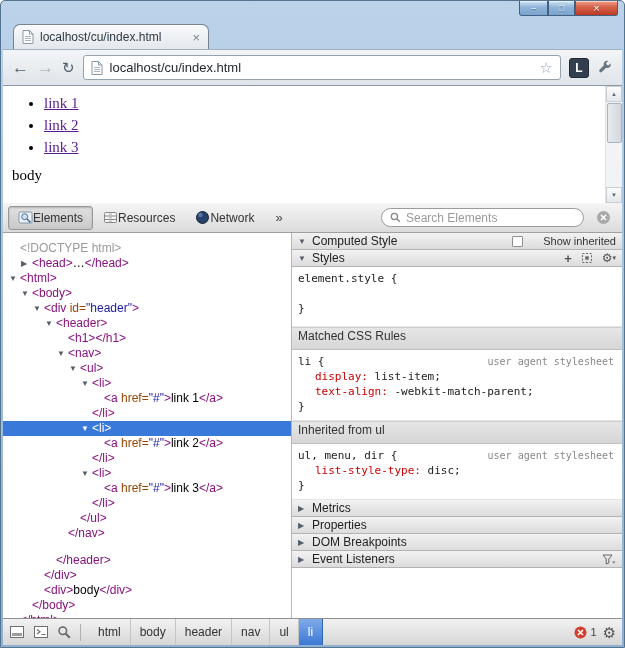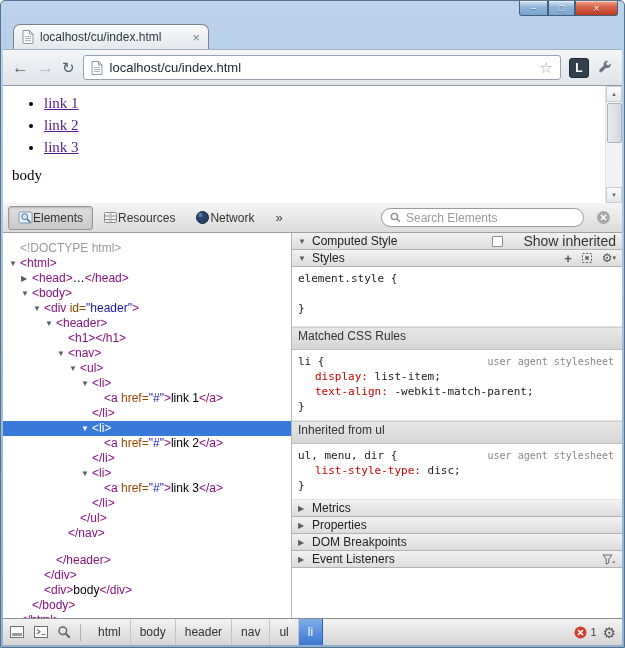--- a/index.html
+++ b/index.html
@@ -75,21 +75,21 @@
   .trow{height:15px;line-height:15px;white-space:pre}
   .trow .arrow{display:inline-block;width:11px;font-size:8px;color:#555f69;vertical-align:top}
   .c-tag{color:#881280}.c-attr{color:#994500}.c-val{color:#1a1aa6}.c-text{color:#000}.c-doctype{color:#9a9a9a}
   .trow.sel{background:#3879d9}
   .trow.sel span{color:#fff}
   .styles-pane{flex:1;min-width:0;display:flex;flex-direction:column;background:#fff}
   .pane-header{height:17px;flex:0 0 17px;background:linear-gradient(#f2f2f2,#dcdcdc);
                border-bottom:1px solid #b3b3b3;display:flex;align-items:center;gap:4px;
                padding:0 6px;font-size:12px;color:#222}
   .pane-header .tri{font-size:8px;color:#555f69;width:10px}
-  .show-inh{margin-left:auto;display:flex;align-items:center;gap:20px;font-size:14px;color:#333}
+  .show-inh{margin-left:auto;display:flex;align-items:center;gap:20px;font-size:11px;color:#333}
   .cb{width:11px;height:11px;border:1px solid #8f8f8f;background:#fff;border-radius:1px}
   .hdr-icons{margin-left:auto;display:flex;align-items:center;gap:9px;color:#555}
   .plus{font-size:13px;font-weight:bold;line-height:1}
   .gear{font-size:12px;line-height:1}
   .mini{font-size:7px;vertical-align:2px}
   .filter{margin-left:auto}
   .sub-header{height:23px;flex:0 0 17px;line-height:16px;background:linear-gradient(#e6e6e6,#d6d6d6);
               border-top:1px solid #cfcfcf;border-bottom:1px solid #c0c0c0;
               font-size:12px;color:#333;padding-left:6px}
   .code-block{font-family:"DejaVu Sans Mono",monospace;font-size:11px;line-height:15px;color:#222;
@@ -222,22 +222,22 @@
         <svg width="15" height="15" viewBox="0 0 15 15">
           <circle cx="7.5" cy="7.5" r="6.5" fill="#a9a9a9"></circle>
           <path d="M5 5l5 5M10 5l-5 5" stroke="#fff" stroke-width="1.6"></path>
         </svg>
       </span>
   </div>
 
   <div class="dt-main">
     <div class="dom-tree" id="dom-tree">
         <div class="trow" style="padding-left: 6px;"><span class="arrow"></span><span class="c-doctype">&lt;!DOCTYPE html&gt;</span></div>
+        <div class="trow" style="padding-left: 18px;"><span class="arrow">▶</span><span class="c-tag">&lt;head&gt;</span><span class="c-text">…</span><span class="c-tag">&lt;/head&gt;</span></div>
         <div class="trow" style="padding-left: 6px;"><span class="arrow">▼</span><span class="c-tag">&lt;html&gt;</span></div>
-        <div class="trow" style="padding-left: 18px;"><span class="arrow">▶</span><span class="c-tag">&lt;head&gt;</span><span class="c-text">…</span><span class="c-tag">&lt;/head&gt;</span></div>
         <div class="trow" style="padding-left: 18px;"><span class="arrow">▼</span><span class="c-tag">&lt;body&gt;</span></div>
         <div class="trow" style="padding-left: 30px;"><span class="arrow">▼</span><span class="c-tag">&lt;div</span><span class="c-attr"> id=</span><span class="c-val">"header"</span><span class="c-tag">&gt;</span></div>
         <div class="trow" style="padding-left: 42px;"><span class="arrow">▼</span><span class="c-tag">&lt;header&gt;</span></div>
         <div class="trow" style="padding-left: 54px;"><span class="arrow"></span><span class="c-tag">&lt;h1&gt;</span><span class="c-tag">&lt;/h1&gt;</span></div>
         <div class="trow" style="padding-left: 54px;"><span class="arrow">▼</span><span class="c-tag">&lt;nav&gt;</span></div>
         <div class="trow" style="padding-left: 66px;"><span class="arrow">▼</span><span class="c-tag">&lt;ul&gt;</span></div>
         <div class="trow" style="padding-left: 78px;"><span class="arrow">▼</span><span class="c-tag">&lt;li&gt;</span></div>
         <div class="trow" style="padding-left: 90px;"><span class="arrow"></span><span class="c-tag">&lt;a</span><span class="c-attr"> href=</span><span class="c-val">"#"</span><span class="c-tag">&gt;</span><span class="c-text">link 1</span><span class="c-tag">&lt;/a&gt;</span></div>
         <div class="trow" style="padding-left: 78px;"><span class="arrow"></span><span class="c-tag">&lt;/li&gt;</span></div>
         <div class="trow sel" style="padding-left: 78px;"><span class="arrow">▼</span><span class="c-tag">&lt;li&gt;</span></div>

